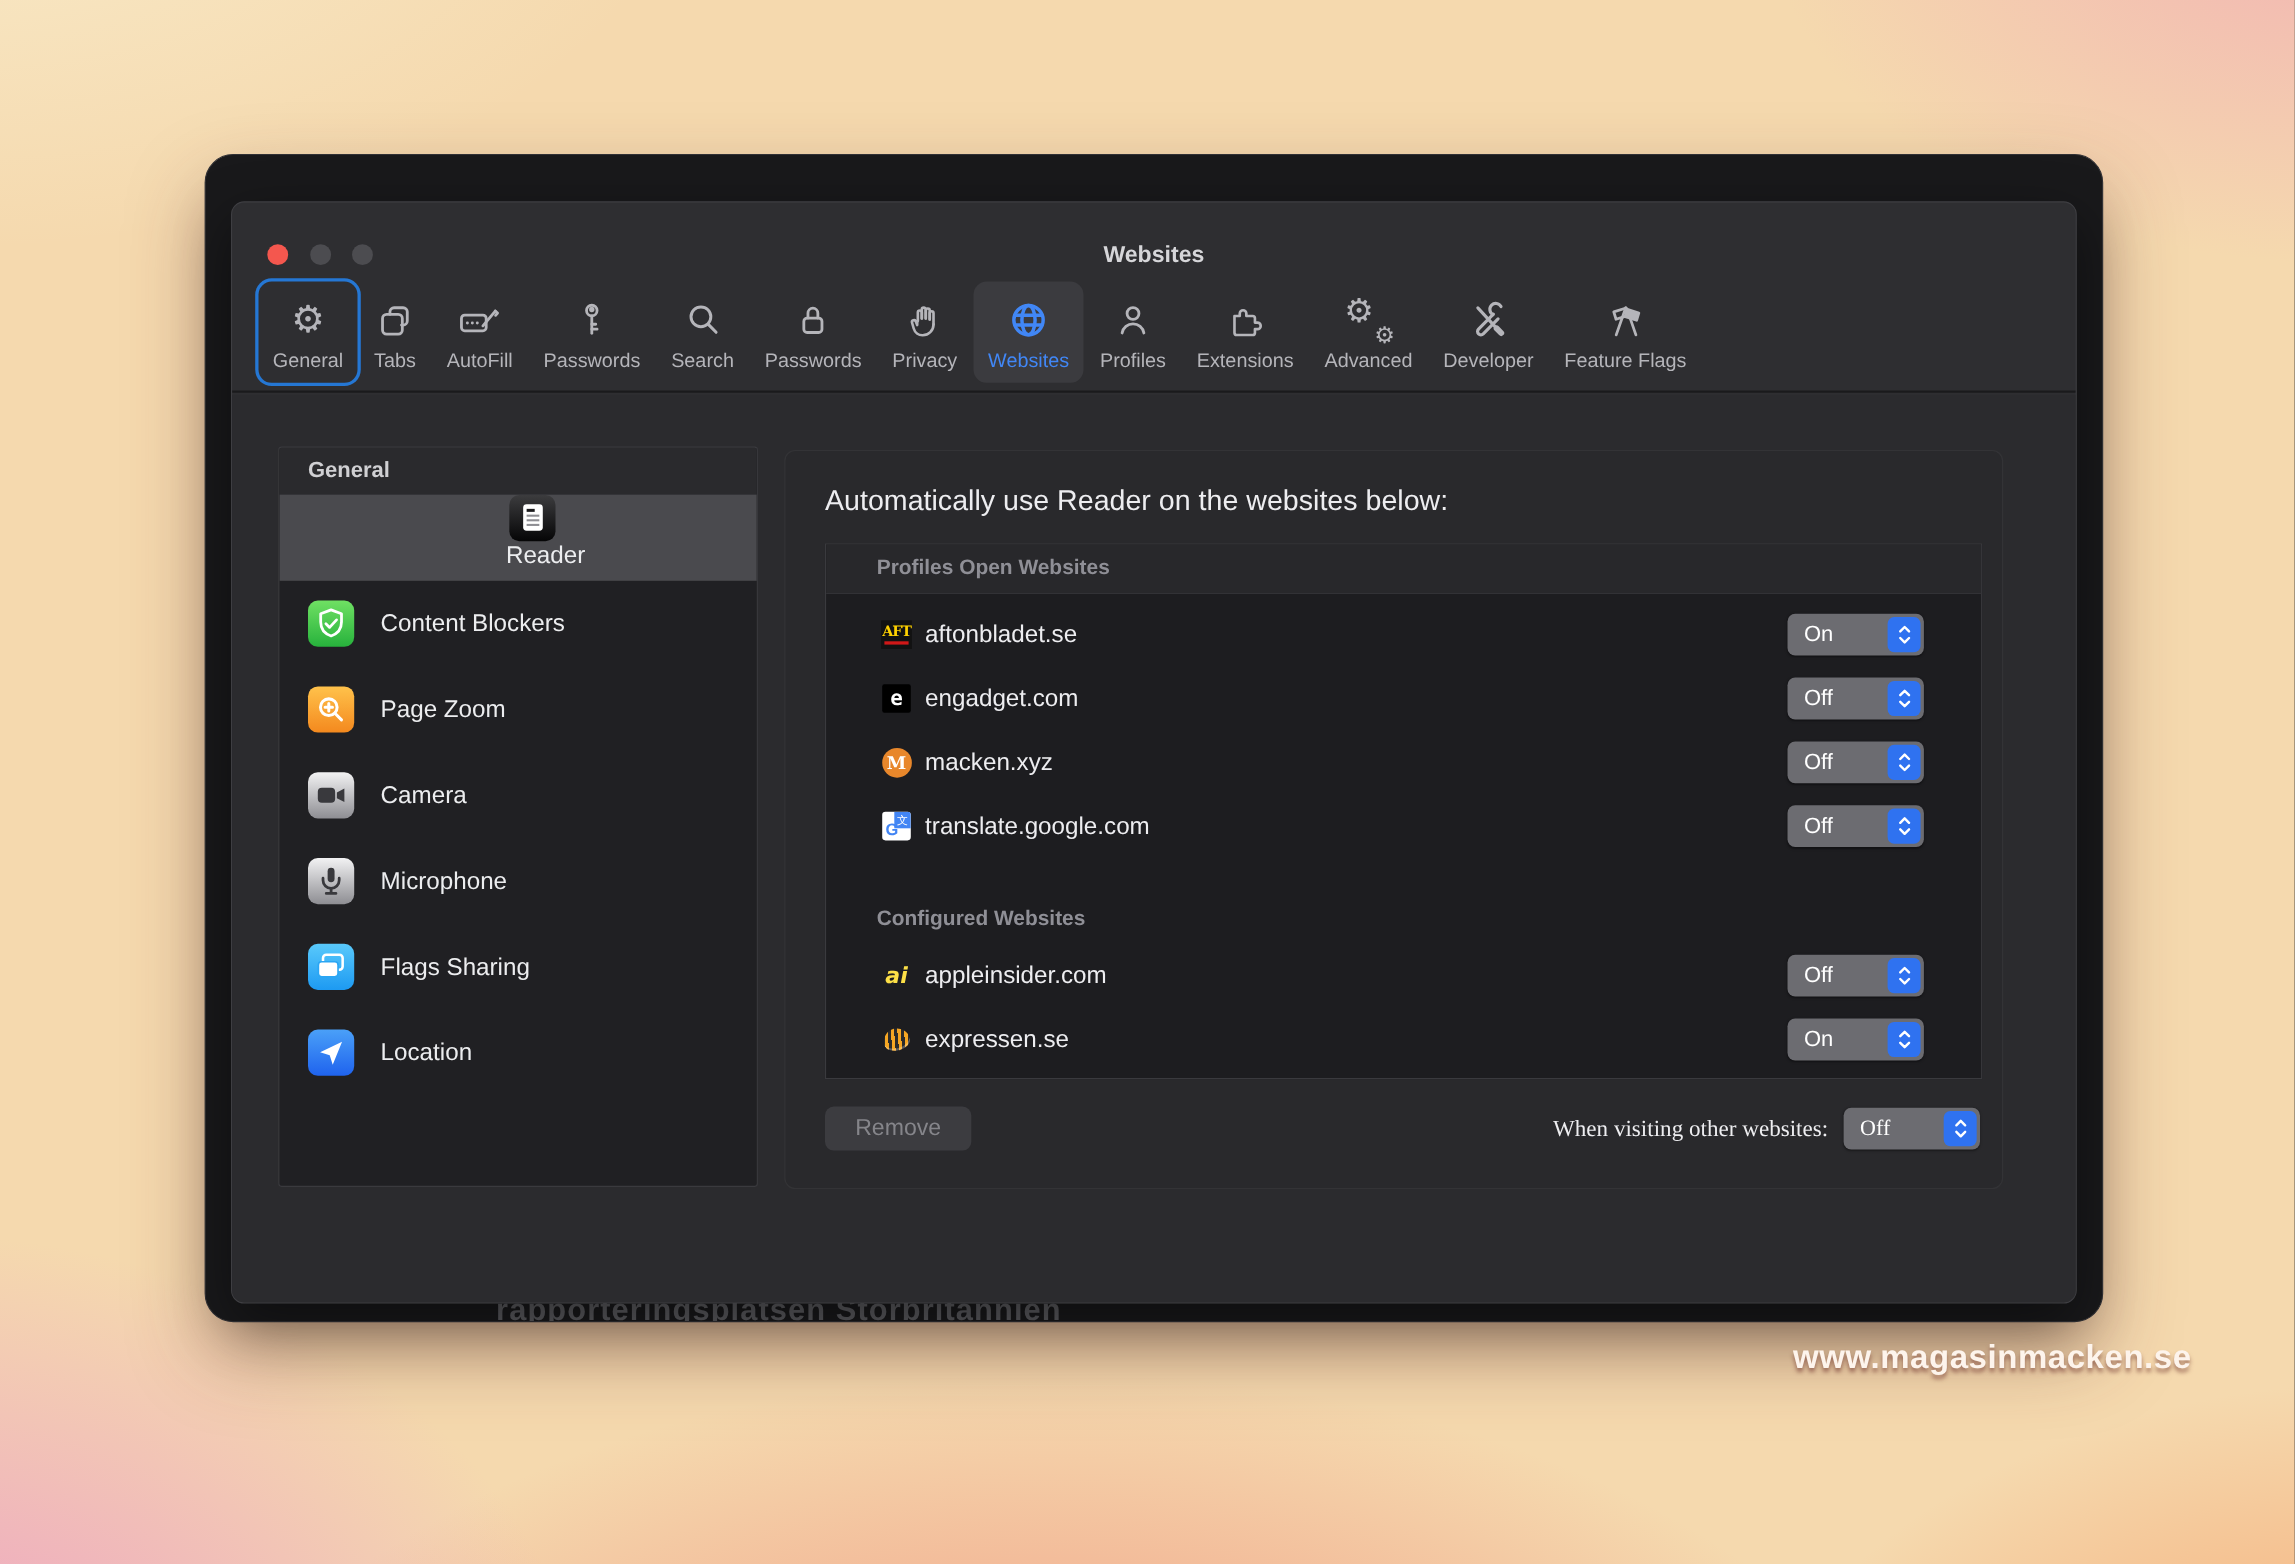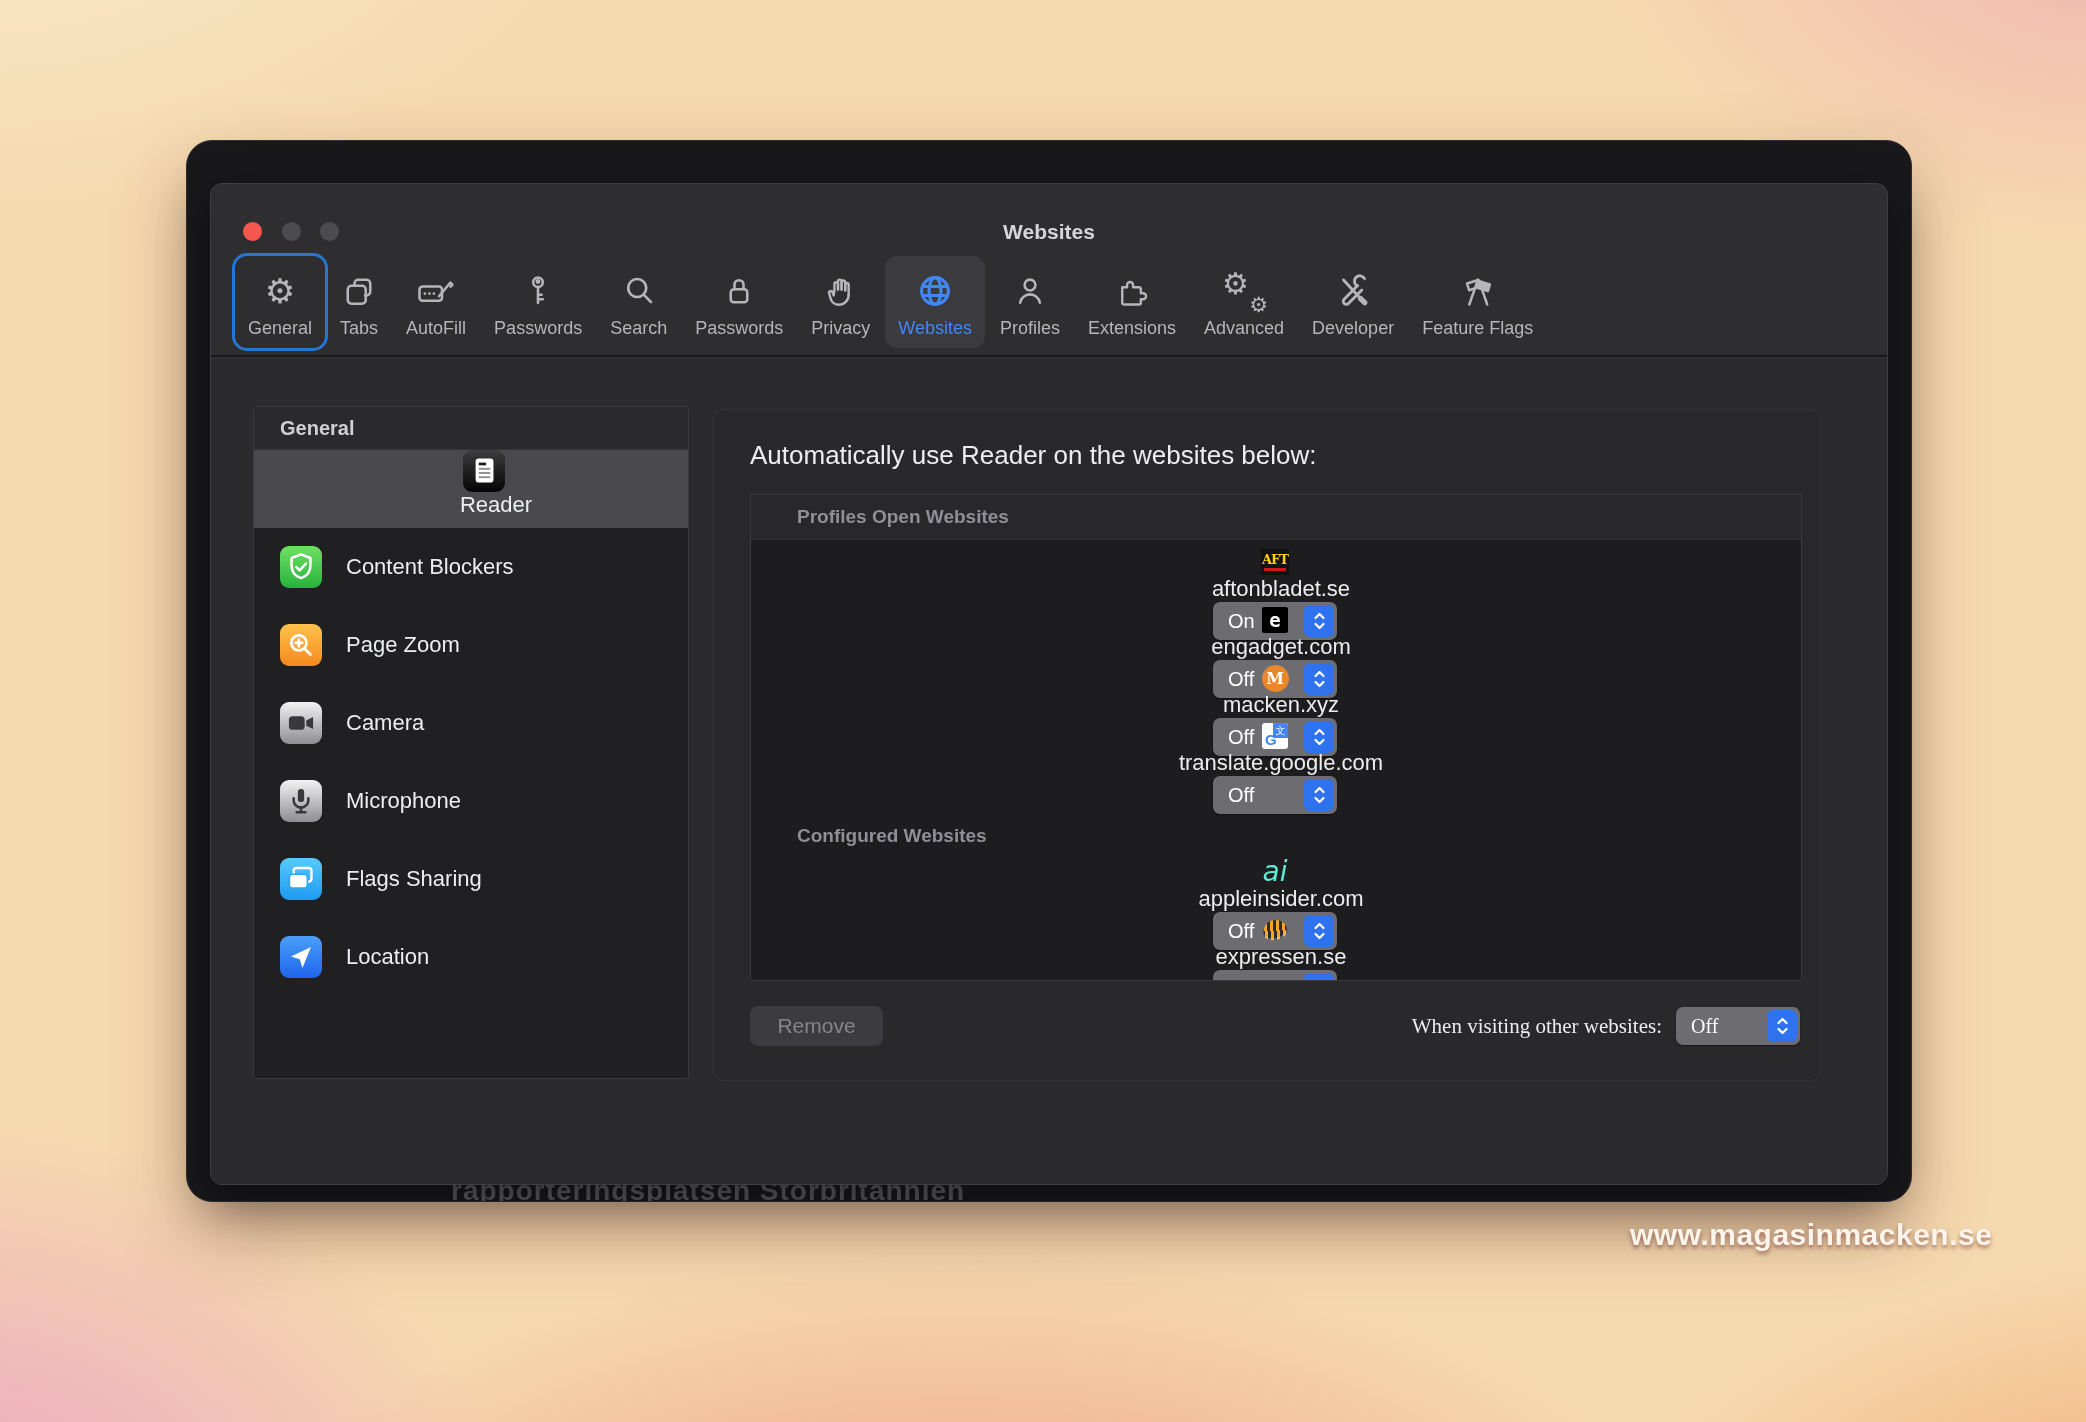--- a/index.html
+++ b/index.html
@@ -99,21 +99,21 @@
   .list-header{
     height:44px;display:flex;align-items:center;padding-left:46px;
     background:#28282b;border-bottom:1px solid #323236;
     font-size:19px;font-weight:bold;color:#8f8f96;
   }
   .list-rows{padding-top:8px;}
   .section-label{
     height:44px;display:flex;align-items:center;padding-left:46px;margin-top:34px;
     font-size:19px;font-weight:bold;color:#8f8f96;
   }
-  .site-row{height:58px;display:flex;align-items:center;padding:0 52px 0 50px;flex-direction:column;}
+  .site-row{height:58px;display:flex;align-items:center;padding:0 52px 0 50px;}
   .favicon{width:28px;height:28px;flex:0 0 auto;display:flex;align-items:center;justify-content:center;}
   .site-name{margin-left:12px;font-size:22px;color:#ededf0;flex:1 1 auto;}
   
   .dropdown{
     width:124px;height:38px;background:#6c6c71;border-radius:7px;
     display:flex;align-items:center;flex:0 0 auto;
     box-shadow:0 1px 2px rgba(0,0,0,.4);
   }
   .dd-value{flex:1 1 auto;padding-left:15px;font-size:20px;color:#ffffff;}
   .dd-stepper{
@@ -139,21 +139,21 @@
   .fav-engadget{width:26px;height:26px;background:#000;border-radius:2px;
     display:flex;align-items:center;justify-content:center;
     color:#fff;font-weight:bold;font-size:19px;font-family:"DejaVu Sans Mono",monospace;}
   .fav-macken{width:27px;height:27px;border-radius:50%;background:#e8872b;
     display:flex;align-items:center;justify-content:center;
     color:#fff;font-weight:bold;font-size:16px;font-family:"DejaVu Serif",serif;}
   .fav-gtranslate{width:26px;height:26px;border-radius:3px;background:#fff;position:relative;overflow:hidden;}
   .fav-gtranslate .g{position:absolute;left:3px;bottom:1px;color:#4285f4;font-weight:bold;font-size:15px;}
   .fav-gtranslate .wen{position:absolute;right:0;top:0;width:15px;height:15px;background:#4285f4;
     color:#fff;font-size:10px;display:flex;align-items:center;justify-content:center;}
-  .fav-ai{color:#5eead4;font-weight:normal;font-style:italic;font-size:28px;
+  .fav-ai{color:#fde047;font-weight:bold;font-style:italic;font-size:20px;
     font-family:"DejaVu Sans",sans-serif;line-height:1;}
   .fav-wasp{width:24px;height:20px;border-radius:50% 50% 50% 50%/60% 60% 40% 40%;
     background:repeating-linear-gradient(100deg,#2b2b2b 0 3px,#f5a623 3px 6px);
     box-shadow:0 -2px 0 rgba(255,255,255,.25) inset;transform:rotate(-15deg);}
   
   .watermark{
     position:absolute;left:1630px;top:1218px;font-size:30px;font-weight:bold;
     color:#fdf4ec;text-shadow:0 3px 4px rgba(110,50,45,.6);letter-spacing:.5px;
   }
 </style>

